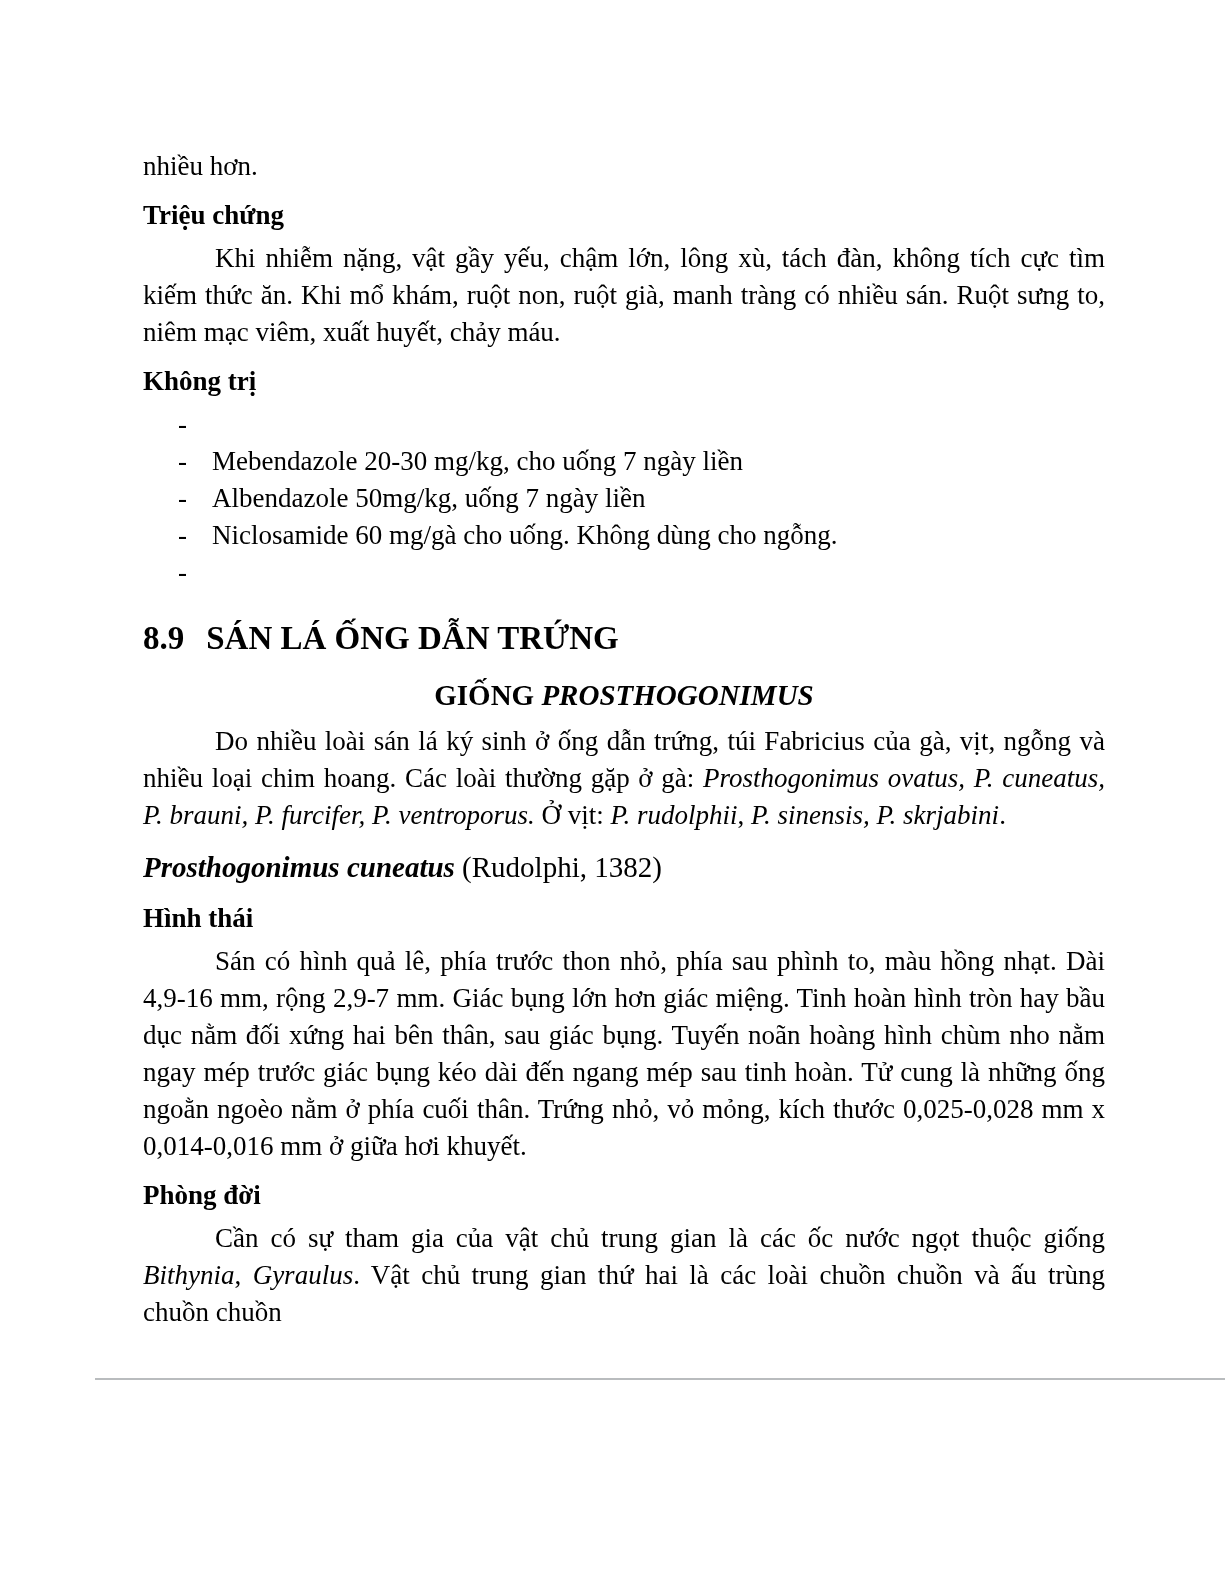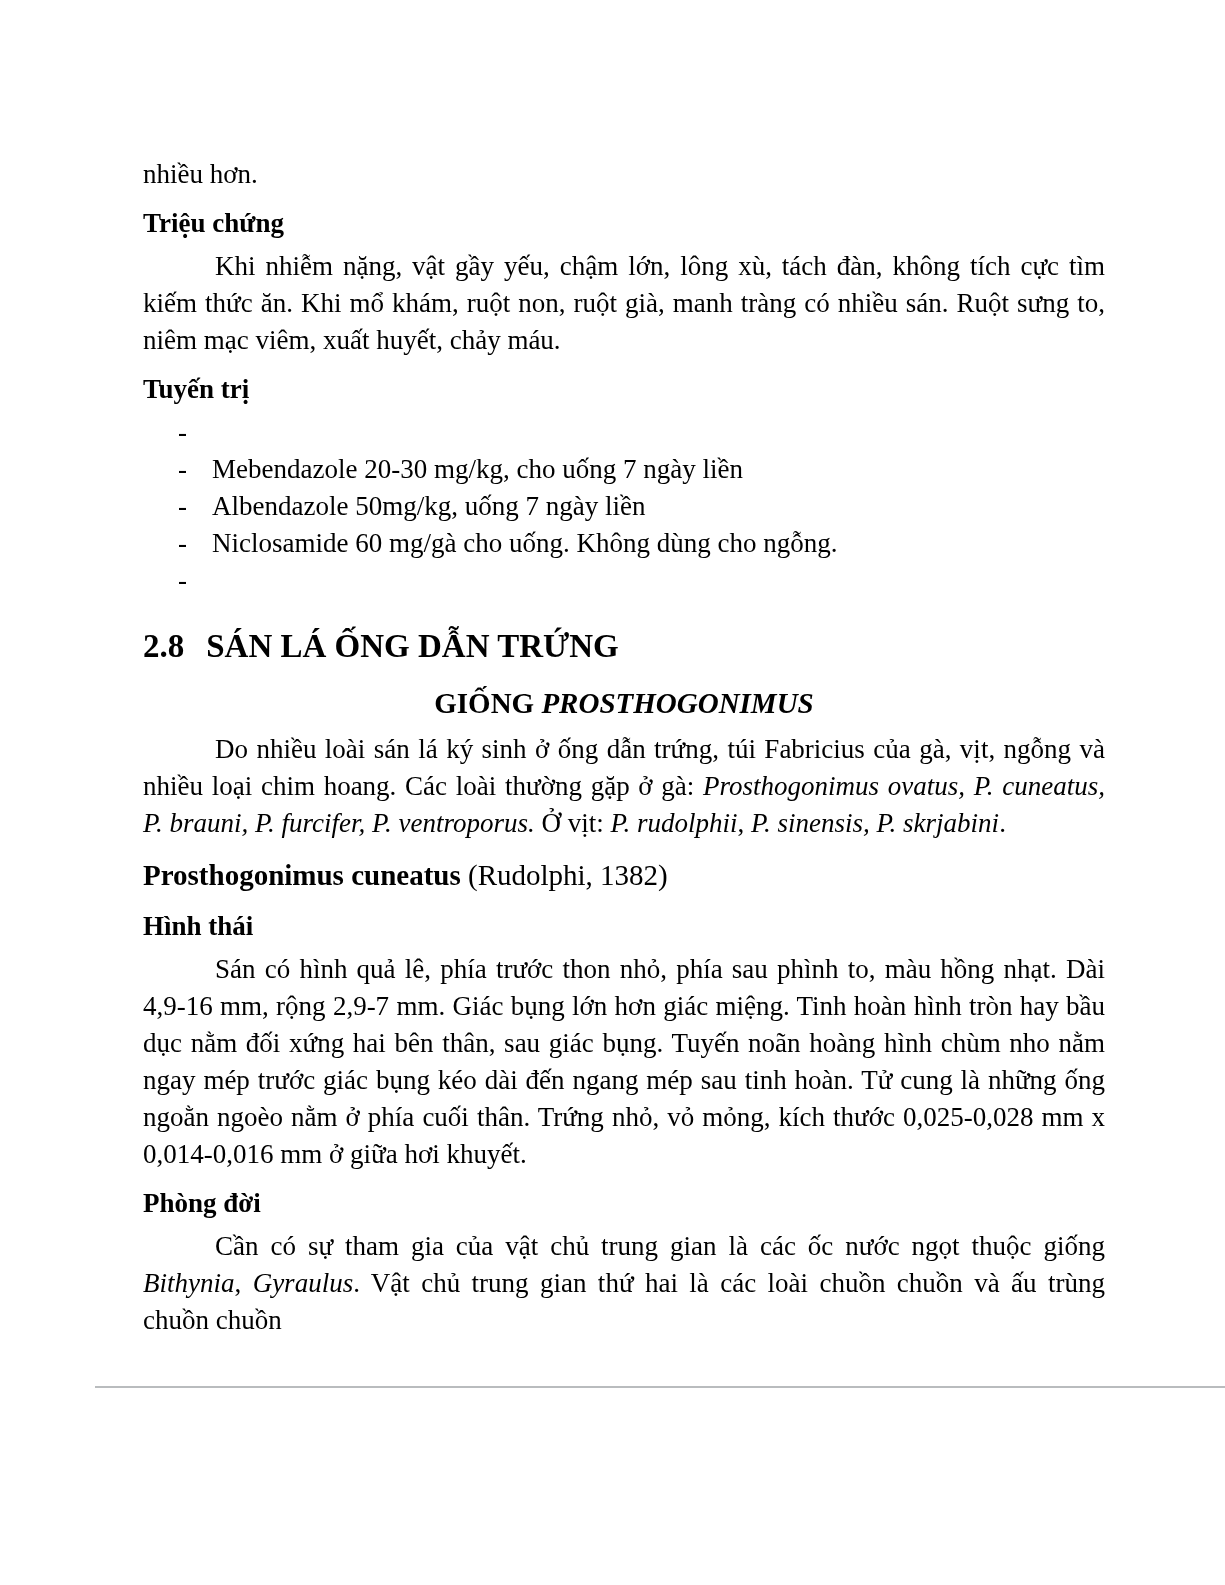--- a/index.html
+++ b/index.html
@@ -4,21 +4,21 @@
 <style>
   html, body {
     margin: 0;
     padding: 0;
     background: #ffffff;
   }
   .page {
     position: relative;
     width: 1225px;
     height: 1376px;
-    margin: 16px auto;
+    margin: 8px auto;
     background: #ffffff;
     box-sizing: border-box;
     padding: 140px 120px 0 143px;
     font-family: "Liberation Serif", "DejaVu Serif", serif;
     font-size: 27px;
     color: #000000;
     overflow: hidden;
   }
   p.body-text {
     margin: 0 0 4px 0;
@@ -46,20 +46,21 @@
     text-align: center;
   }
   h2.species-heading {
     font-size: 29px;
     font-weight: normal;
     margin: 12px 0 4px 0;
     line-height: 42px;
   }
   .species-name {
     font-weight: bold;
+    font-style: italic;
     text-align: center;
   }
   .section-number { margin-right: 22px; }
   .italic { font-style: italic; }
   .drug-list {
     margin: 0 0 4px 0;
     padding: 0;
     list-style: none;
   }
   .list-row {
@@ -93,21 +94,21 @@
 <body>
 
 <div class="page">
 
   <p class="body-text">nhiều hơn.</p>
 
   <h3 class="sub-heading">Triệu chứng</h3>
   <p class="body-text indent">Khi nhiễm nặng, vật gầy yếu, chậm lớn, lông xù, tách đàn, không tích cực tìm kiếm thức ăn. Khi mổ khám, ruột non, ruột già, manh tràng có nhiều sán. Ruột sưng to, niêm mạc viêm, xuất huyết, chảy máu.</p>
 
 
-  <h3 class="sub-heading">Tuyến trị</h3>
+  <h3 class="sub-heading">Không trị</h3>
   <ul class="drug-list">
     <li class="list-row">
       <span class="list-marker">-</span>
     </li>
     <li class="list-row">
       <span class="list-marker">-</span>
       <span>Mebendazole 20-30 mg/kg, cho uống 7 ngày liền</span>
     </li>
     <li class="list-row">
       <span class="list-marker">-</span>
@@ -116,21 +117,21 @@
     <li class="list-row">
       <span class="list-marker">-</span>
       <span>Niclosamide 60 mg/gà cho uống. Không dùng cho ngỗng.</span>
     </li>
     <li class="list-row">
       <span class="list-marker">-</span>
     </li>
   </ul>
 
   <h1 class="section-heading">
-    <span class="section-number">2.8</span><span>SÁN LÁ ỐNG DẪN TRỨNG</span>
+    <span class="section-number">8.9</span><span>SÁN LÁ ỐNG DẪN TRỨNG</span>
   </h1>
 
   <h2 class="genus-heading">
     <span>GIỐNG </span><span class="italic">PROSTHOGONIMUS</span>
   </h2>
 
   <p class="body-text indent"><span>Do nhiều loài sán lá ký sinh ở ống dẫn trứng, túi Fabricius của gà, vịt, ngỗng và nhiều loại chim hoang. Các loài thường gặp ở gà: </span><span class="italic">Prosthogonimus ovatus, P. cuneatus, P. brauni,  P. furcifer, P. ventroporus.</span><span> Ở vịt: </span><span class="italic">P. rudolphii</span><span>,  </span><span class="italic">P. sinensis, P. skrjabini</span><span>.</span></p>
 
   <h2 class="species-heading">
     <span class="species-name">Prosthogonimus cuneatus</span><span> (Rudolphi, 1382)</span>

